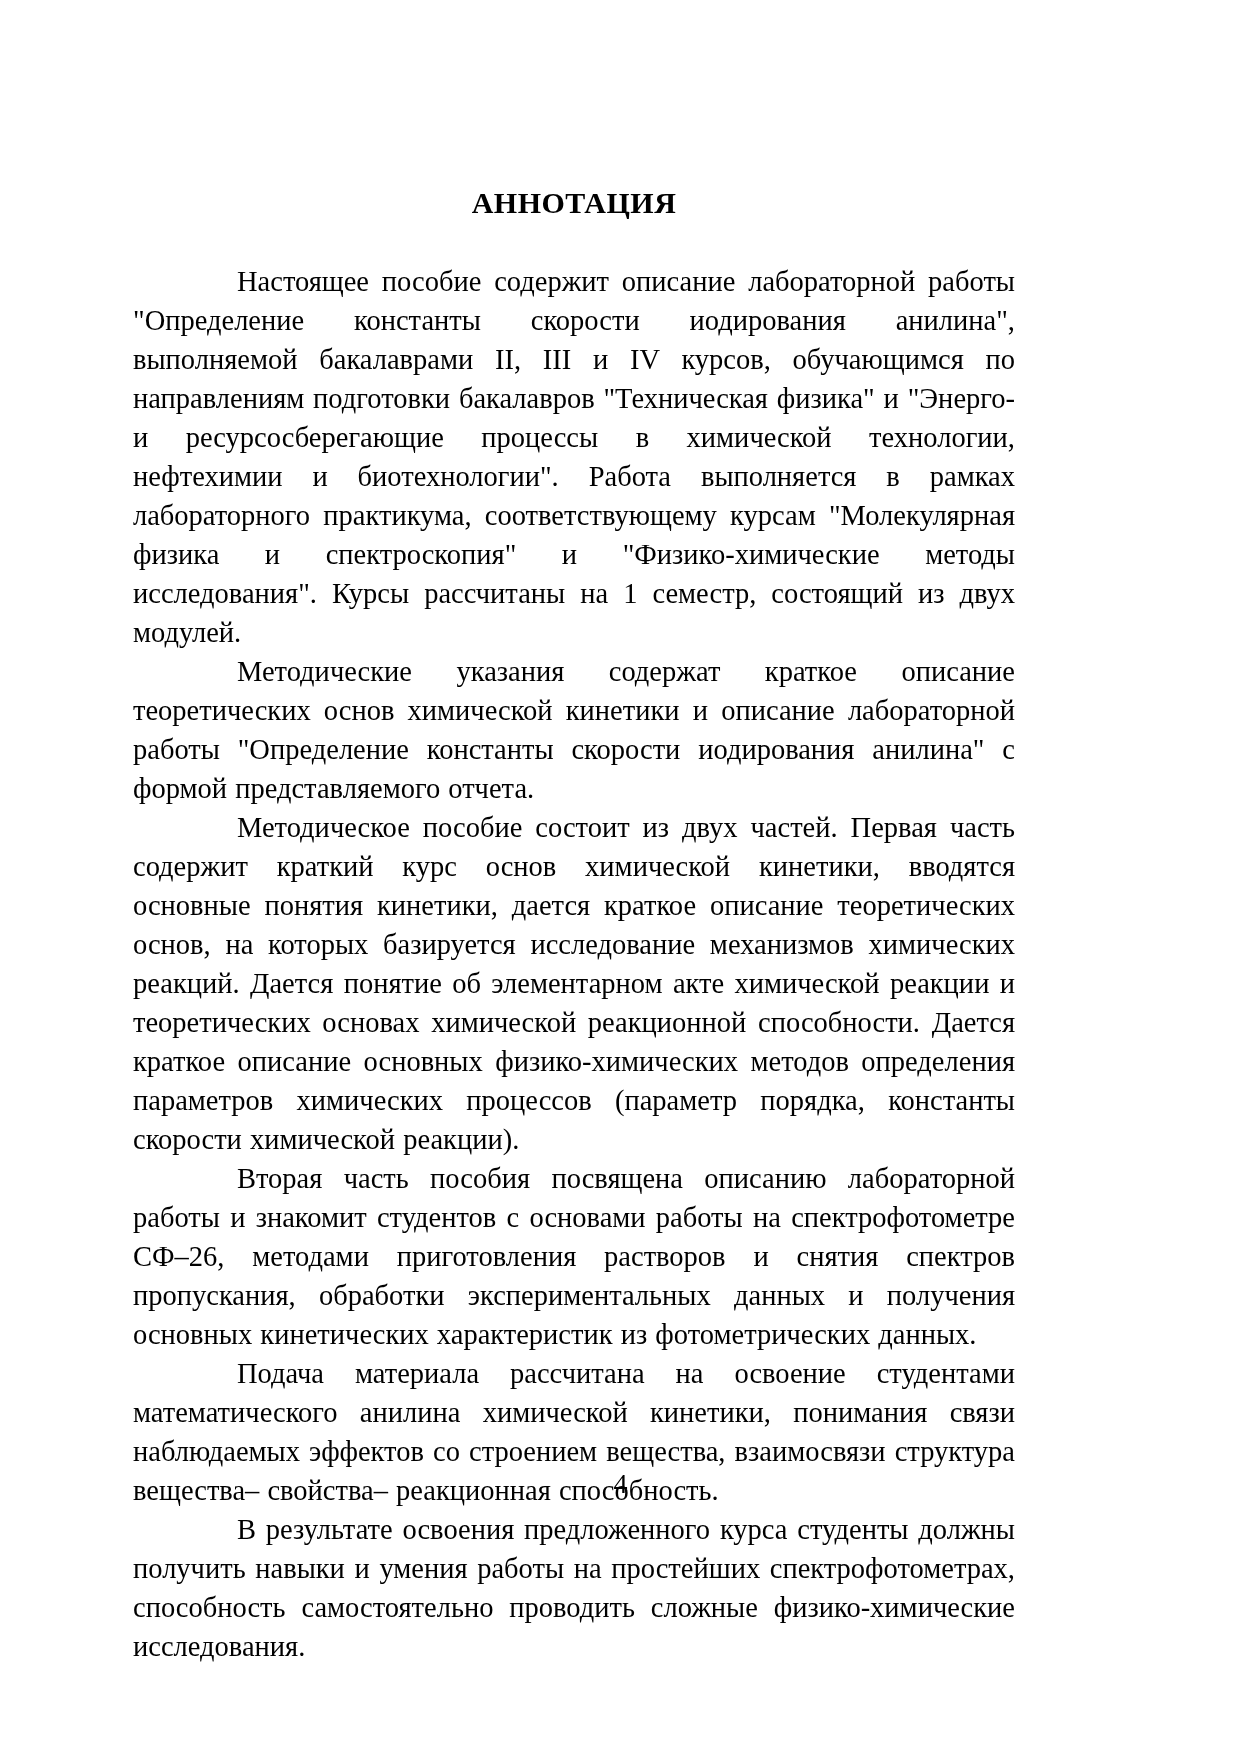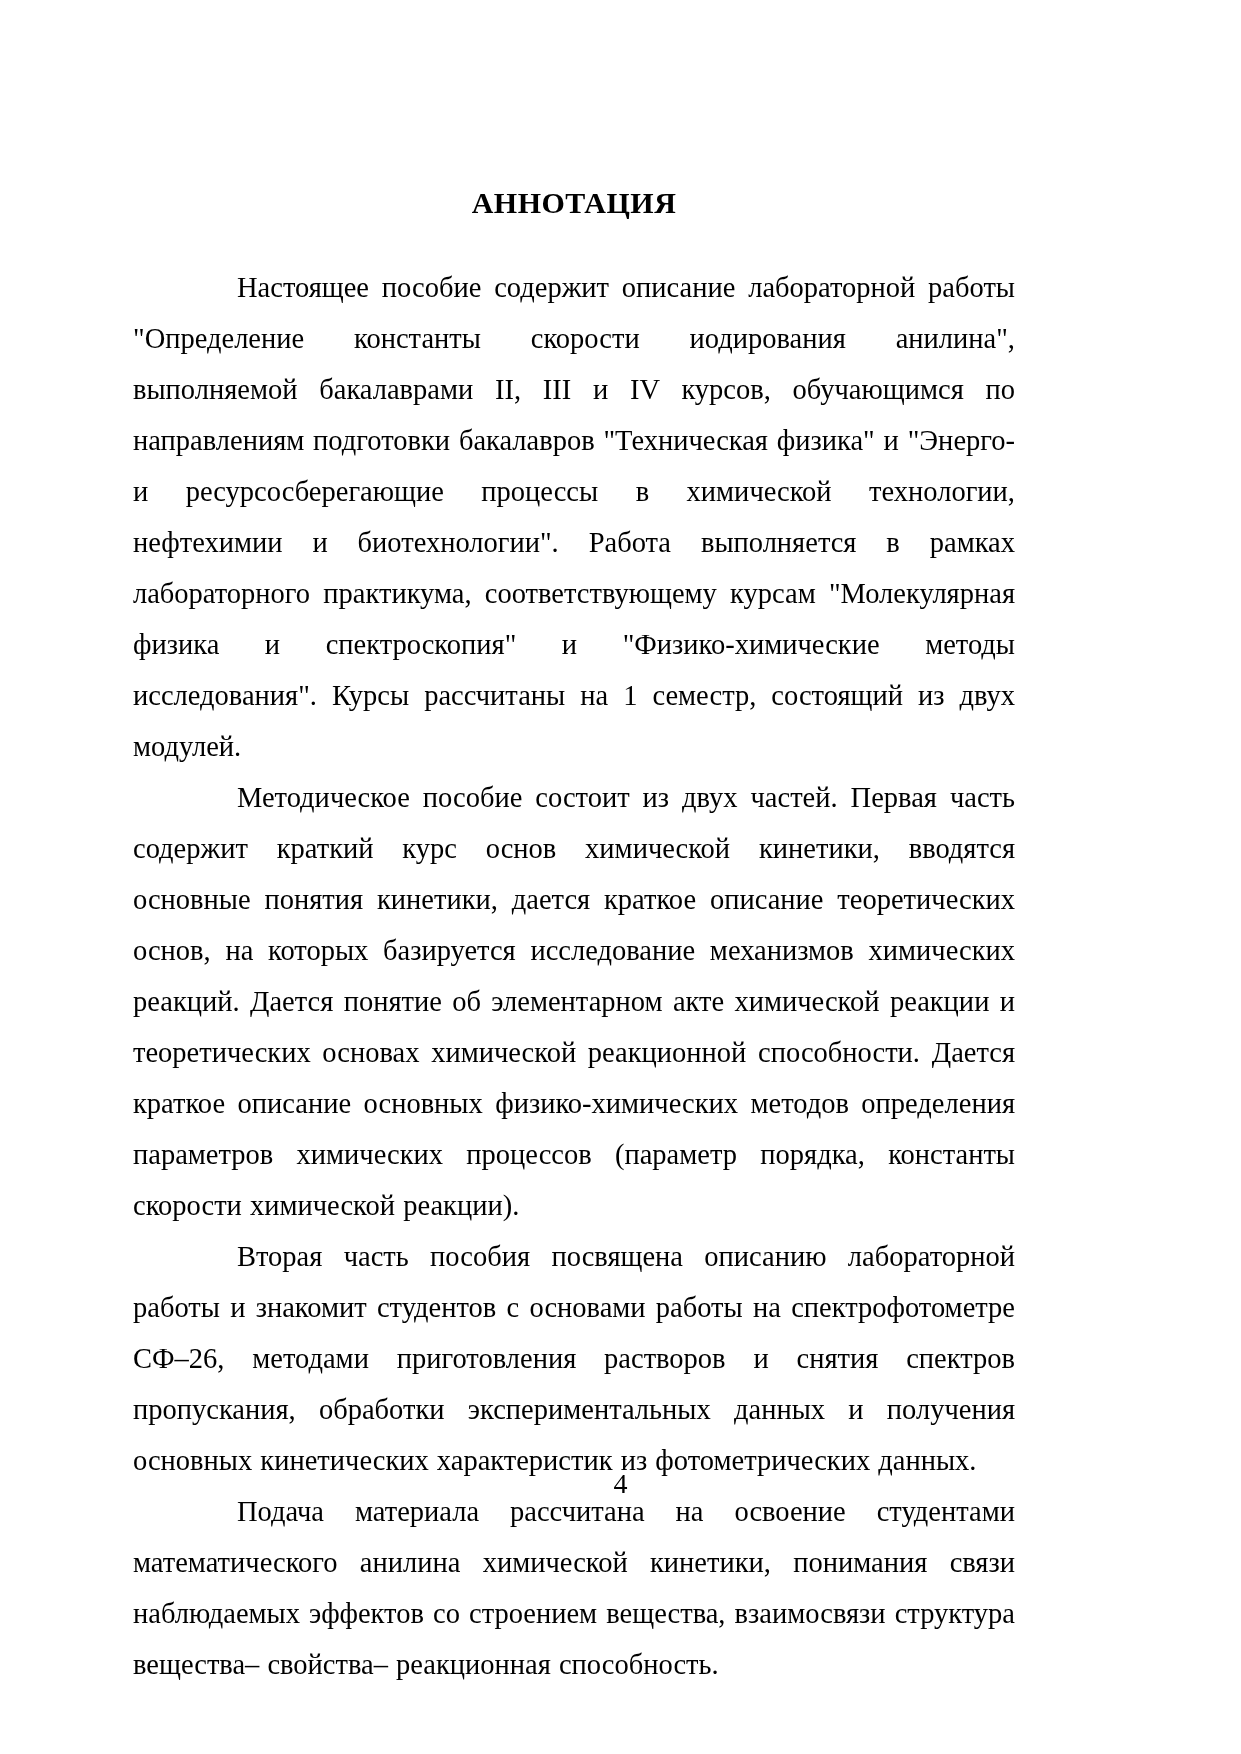--- a/index.html
+++ b/index.html
@@ -27,21 +27,21 @@
     .doc-title {
       text-align: center;
       font-weight: bold;
       font-size: 30px;
       letter-spacing: 0.5px;
       margin: 0 0 42px 0;
     }
     .body-text p {
       margin: 0;
       font-size: 28.5px;
-      line-height: 51px;
+      line-height: 39px;
       text-align: justify;
       text-indent: 104px;
       word-spacing: 1px;
     }
     .page-number {
       position: absolute;
       top: 1468px;
       left: 0;
       width: 100%;
       text-align: center;
@@ -50,19 +50,21 @@
     }
   </style>
 </head>
 <body>
 
 <div class="page">
   <div class="content">
     <h1 class="doc-title">АННОТАЦИЯ</h1>
     <div class="body-text">
       <p>Настоящее пособие содержит описание лабораторной работы "Определение константы скорости иодирования анилина", выполняемой бакалаврами II, III и IV курсов, обучающимся по направлениям подготовки бакалавров "Техническая физика" и "Энерго- и ресурсосберегающие процессы в химической технологии, нефтехимии и биотехнологии". Работа выполняется в рамках лабораторного практикума, соответствующему курсам "Молекулярная физика и спектроскопия" и "Физико-химические методы исследования". Курсы рассчитаны на 1 семестр, состоящий из двух модулей.</p>
+      <p>Методические указания содержат краткое описание теоретических основ химической кинетики и описание лабораторной работы "Определение константы скорости иодирования анилина" с формой представляемого отчета.</p>
       <p>Методическое пособие состоит из двух частей. Первая часть содержит краткий курс основ химической кинетики, вводятся основные понятия кинетики, дается краткое описание теоретических основ, на которых базируется исследование механизмов химических реакций. Дается понятие об элементарном акте химической реакции и теоретических основах химической реакционной способности. Дается краткое описание основных физико-химических методов определения параметров химических процессов (параметр порядка, константы скорости химической реакции).</p>
       <p>Вторая часть пособия посвящена описанию лабораторной работы и знакомит студентов с основами работы на спектрофотометре СФ–26, методами приготовления растворов и снятия спектров пропускания, обработки экспериментальных данных и получения основных кинетических характеристик из фотометрических данных.</p>
       <p>Подача материала рассчитана на освоение студентами математического анилина химической кинетики, понимания связи наблюдаемых эффектов со строением вещества, взаимосвязи структура вещества– свойства– реакционная способность.</p>
+      <p>В результате освоения предложенного курса студенты должны получить навыки и умения работы на простейших спектрофотометрах, способность самостоятельно проводить сложные физико-химические исследования.</p>
     </div>
   </div>
   <div class="page-number">4</div>
 </div>
 
 </body></html>

